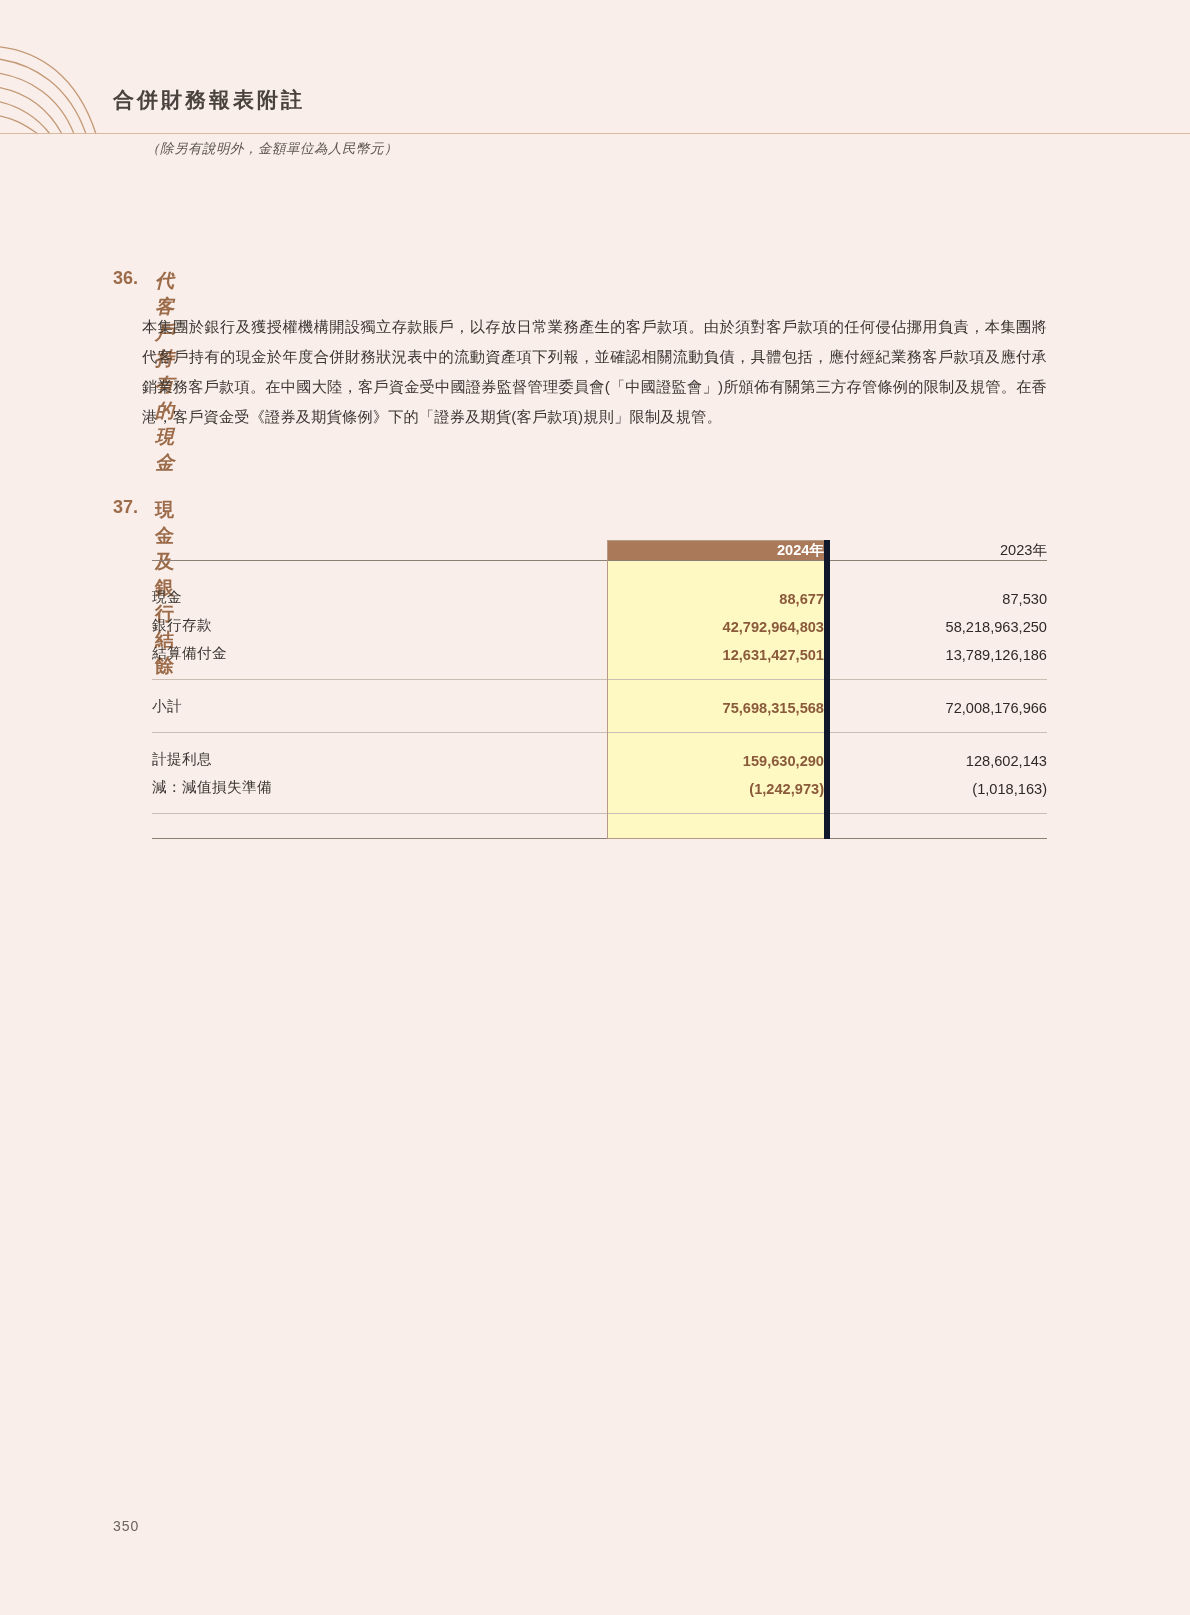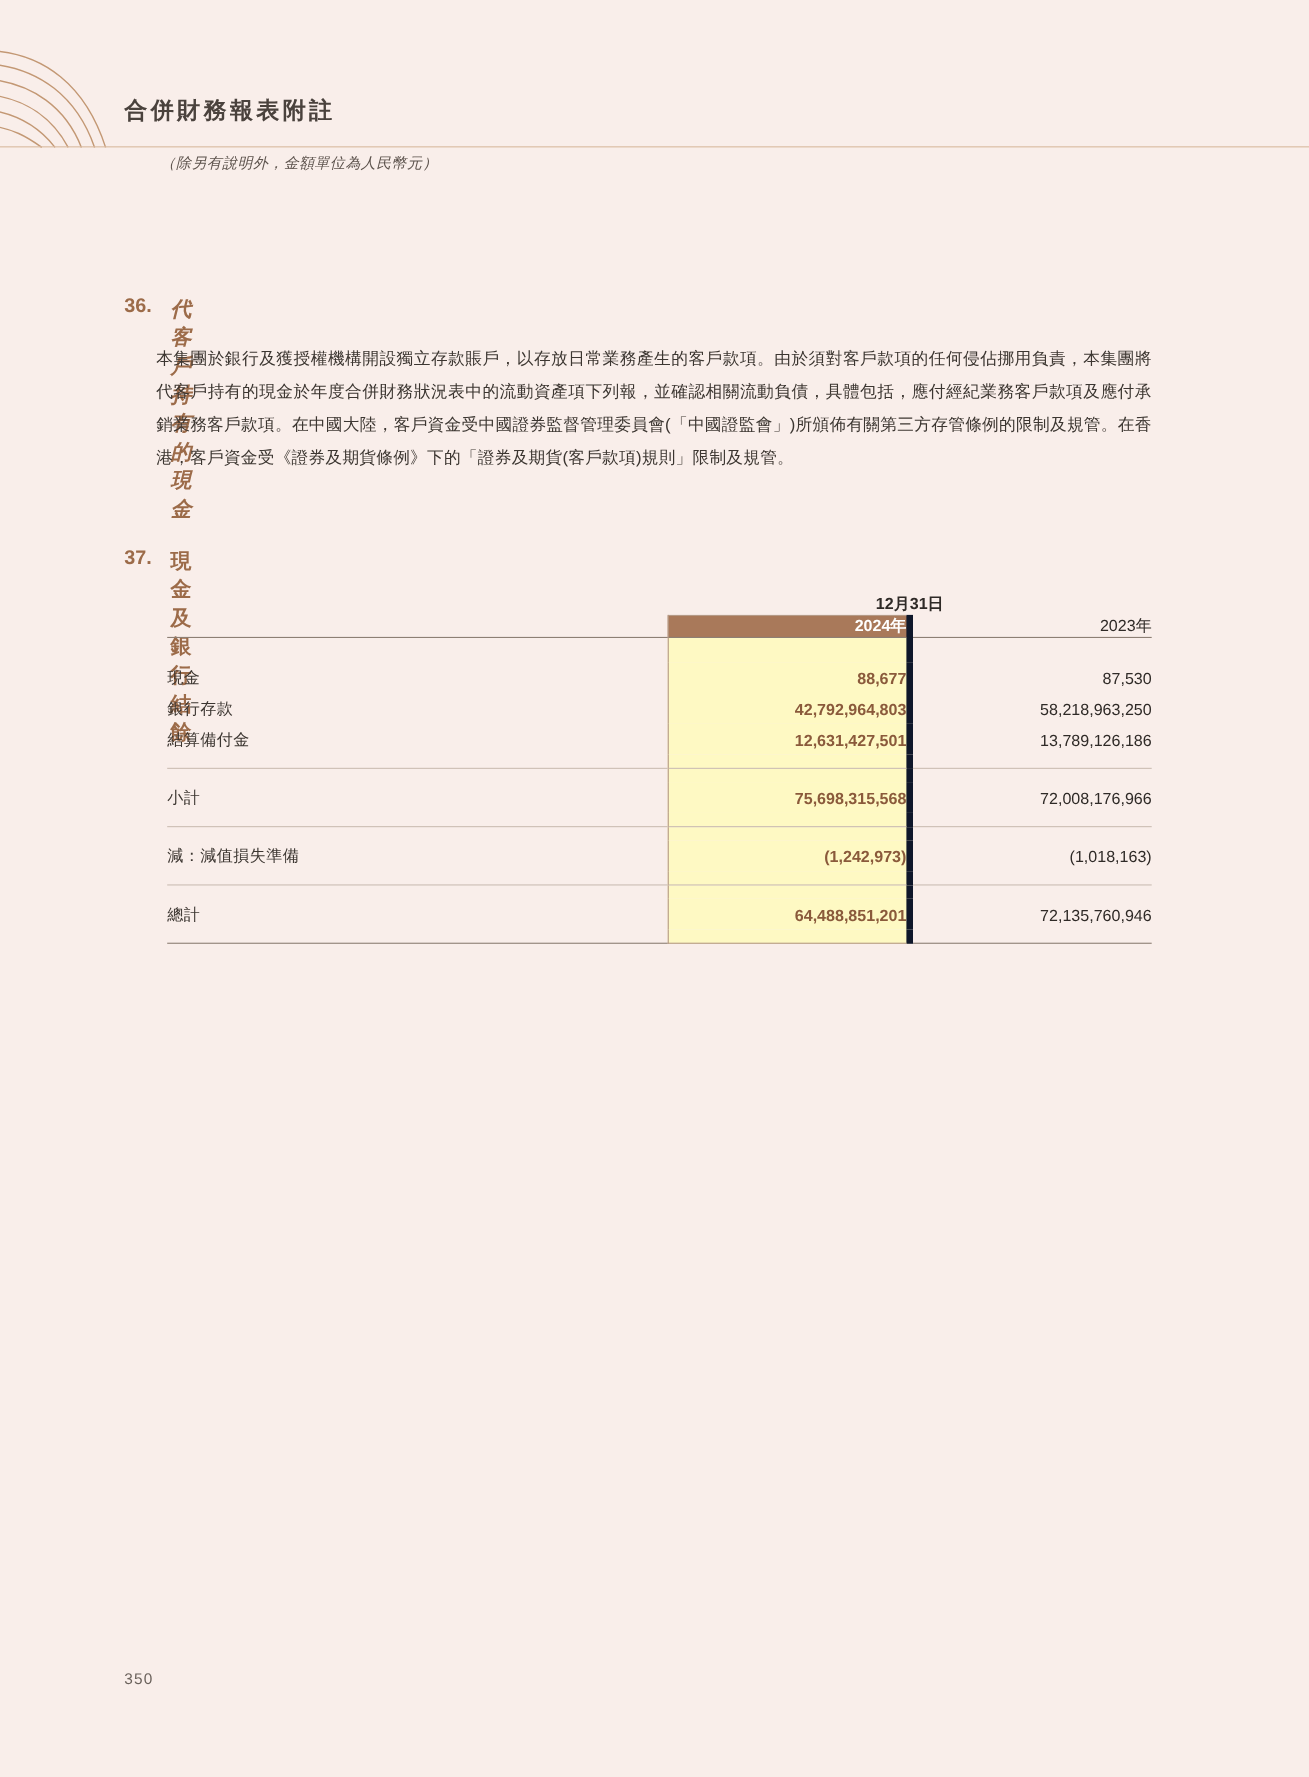--- a/index.html
+++ b/index.html
@@ -218,24 +218,20 @@
 
 <div class="table-wrap">
   <table class="fin">
     <colgroup>
       <col class="col-label">
       <col class="col-2024">
       <col class="col-2023">
     </colgroup>
     <tbody>
 
-      <tr>
-        <td></td>
-        <td class="hdr-date" colspan="2">12月31日</td>
-      </tr>
 
       <tr>
         <td></td>
         <td class="yearcell-2024 box24 box24-top">2024年</td>
         <td class="yearcell-2023">2023年</td>
       </tr>
       <tr class="rule-top">
         <td></td>
           <td class="box24"></td>
           <td></td>
@@ -295,20 +291,25 @@
           <td class="box24"></td>
           <td></td>
       </tr>
       <tr class="spacer-row-sm">
         <td></td>
           <td class="band box24"></td>
           <td></td>
       </tr>
 
       <tr class="data">
+        <td class="lbl">計提利息</td>
+        <td class="v24 band box24">159,630,290</td>
+        <td class="v23">128,602,143</td>
+      </tr>
+      <tr class="data">
         <td class="lbl">減：減值損失準備</td>
         <td class="v24 band box24">(1,242,973)</td>
         <td class="v23">(1,018,163)</td>
       </tr>
 
       <tr class="spacer-row-sm">
         <td></td>
           <td class="band box24"></td>
           <td></td>
       </tr>
@@ -316,25 +317,20 @@
         <td></td>
           <td class="box24"></td>
           <td></td>
       </tr>
       <tr class="spacer-row-sm">
         <td></td>
           <td class="band box24"></td>
           <td></td>
       </tr>
 
-      <tr class="data">
-        <td class="lbl">總計</td>
-        <td class="v24 band box24">64,488,851,201</td>
-        <td class="v23">72,135,760,946</td>
-      </tr>
 
       <tr class="spacer-row-sm">
         <td></td>
           <td class="band box24 box24-bottom"></td>
           <td></td>
       </tr>
       <tr class="rule-top">
         <td></td>
           <td></td>
           <td></td>

